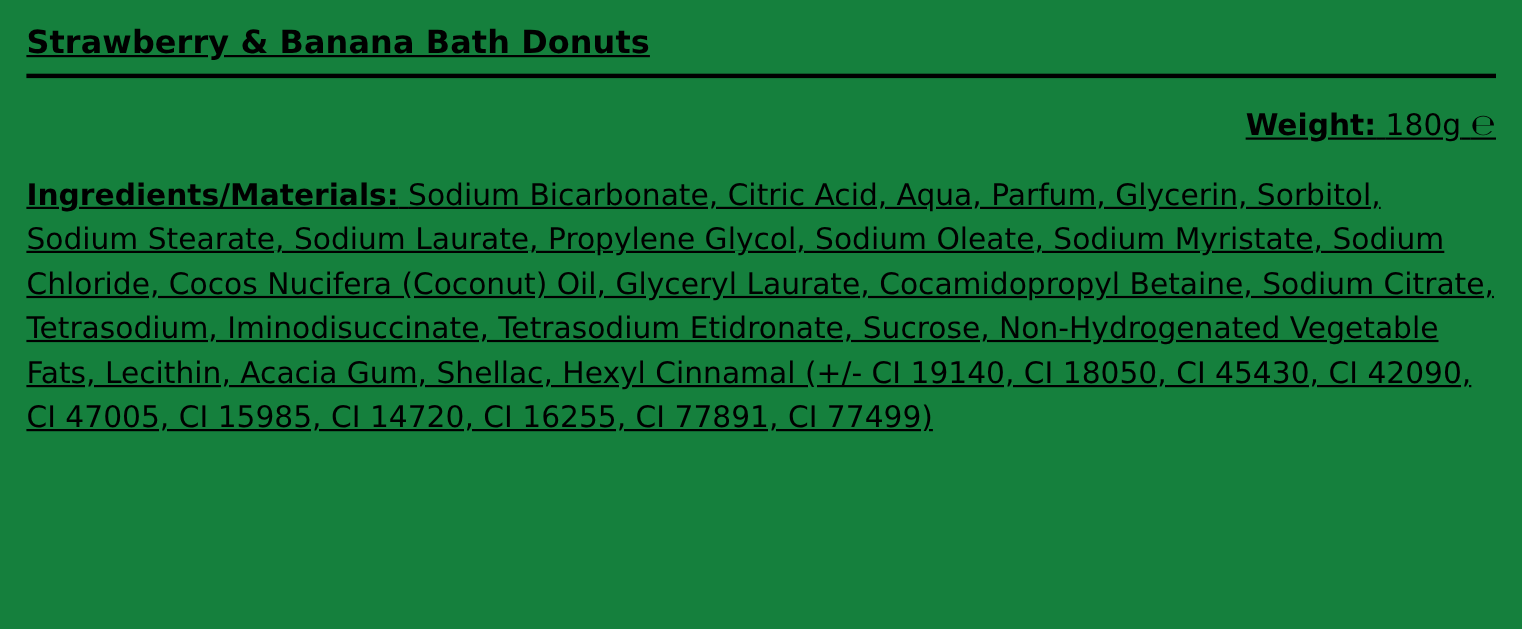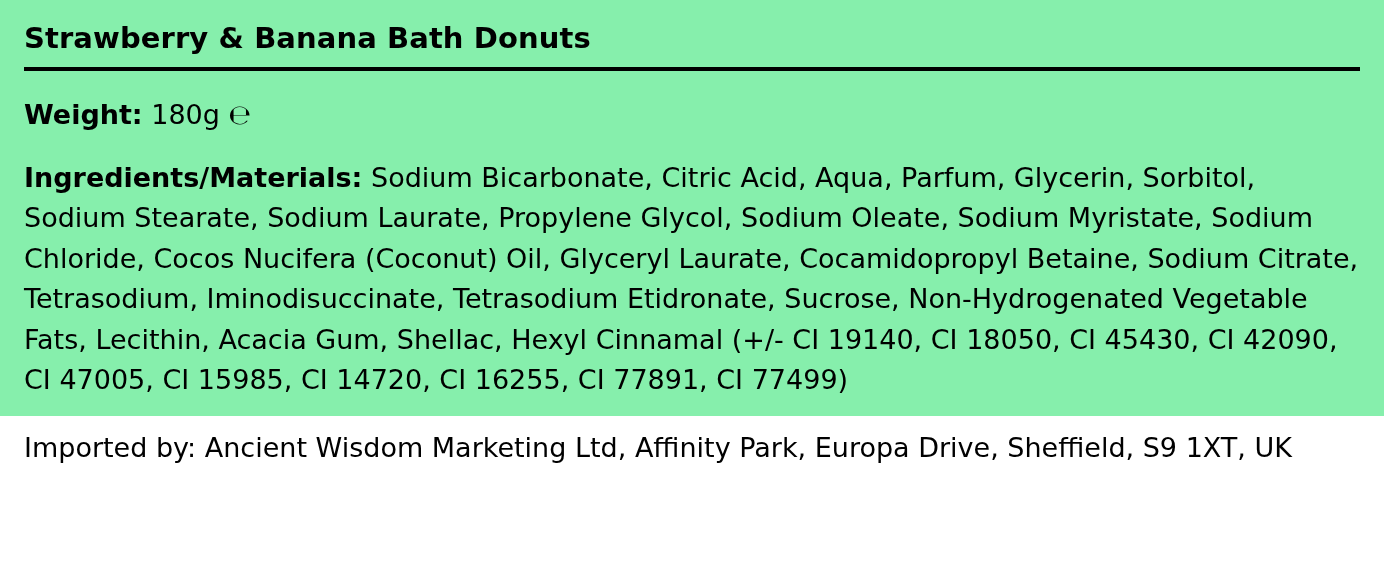--- a/index.html
+++ b/index.html
@@ -10,23 +10,24 @@
   body {
     width: 1384px;
     height: 572px;
     font-family: "DejaVu Sans", sans-serif;
     color: #000000;
     -webkit-font-smoothing: antialiased;
   }
   .page {
     box-sizing: border-box;
     width: 1384px;
-    height: 416px;
+    height: 572px;
     padding: 22px 24px 0 24px;
-    background: #86efac;
+    background: #15803d;
+    text-decoration: underline;
   }
   .product-title {
     font-size: 29px;
     font-weight: bold;
     line-height: 1.15;
     margin: 0 0 12px 0;
     letter-spacing: 0.1px;
   }
   .rule {
     border: 0;
@@ -43,20 +44,21 @@
     margin-bottom: 0;
   }
   .field-label {
     font-weight: bold;
   }
   .field-value {
     font-weight: normal;
   }
   .weight-block {
     margin-bottom: 22px;
+    text-align: right;
   }
   .ingredients-block {
     margin-bottom: 8px;
   }
   .importer-block {
     font-size: 27px;
     line-height: 1.50;
   }
   .estimated-sign {
     font-weight: normal;
@@ -72,15 +74,14 @@
   <hr class="rule">
 
   <p class="field-block weight-block">
     <span class="field-label">Weight:</span> <span class="field-value">180g</span> <span class="estimated-sign">℮</span>
   </p>
 
   <p class="field-block ingredients-block">
     <span class="field-label">Ingredients/Materials:</span> <span class="field-value">Sodium Bicarbonate, Citric Acid, Aqua, Parfum, Glycerin, Sorbitol, Sodium Stearate, Sodium Laurate, Propylene Glycol, Sodium Oleate, Sodium Myristate, Sodium Chloride, Cocos Nucifera (Coconut) Oil, Glyceryl Laurate, Cocamidopropyl Betaine, Sodium Citrate, Tetrasodium, Iminodisuccinate, Tetrasodium Etidronate, Sucrose, Non-Hydrogenated Vegetable Fats, Lecithin, Acacia Gum, Shellac, Hexyl Cinnamal (+/- CI 19140, CI 18050, CI 45430, CI 42090, CI 47005, CI 15985, CI 14720, CI 16255, CI 77891, CI 77499)</span>
   </p>
 
-  <p class="importer-block">Imported by: Ancient Wisdom Marketing Ltd, Affinity Park, Europa Drive, Sheffield, S9 1XT, UK</p>
 
 </div>
 
 </body></html>

